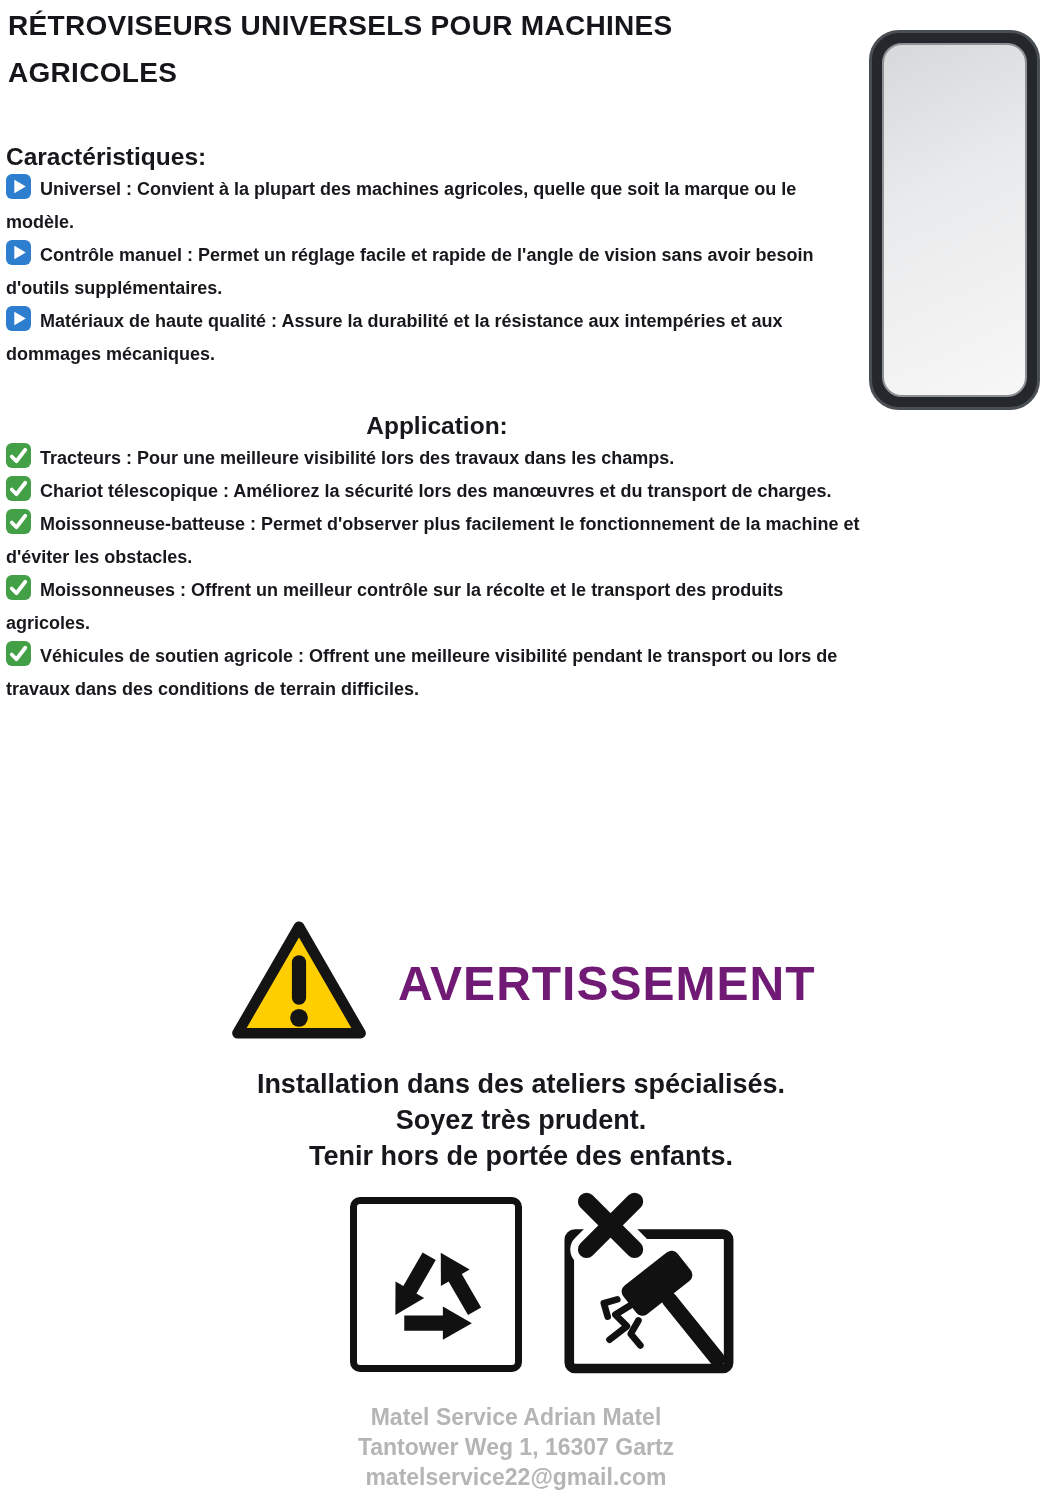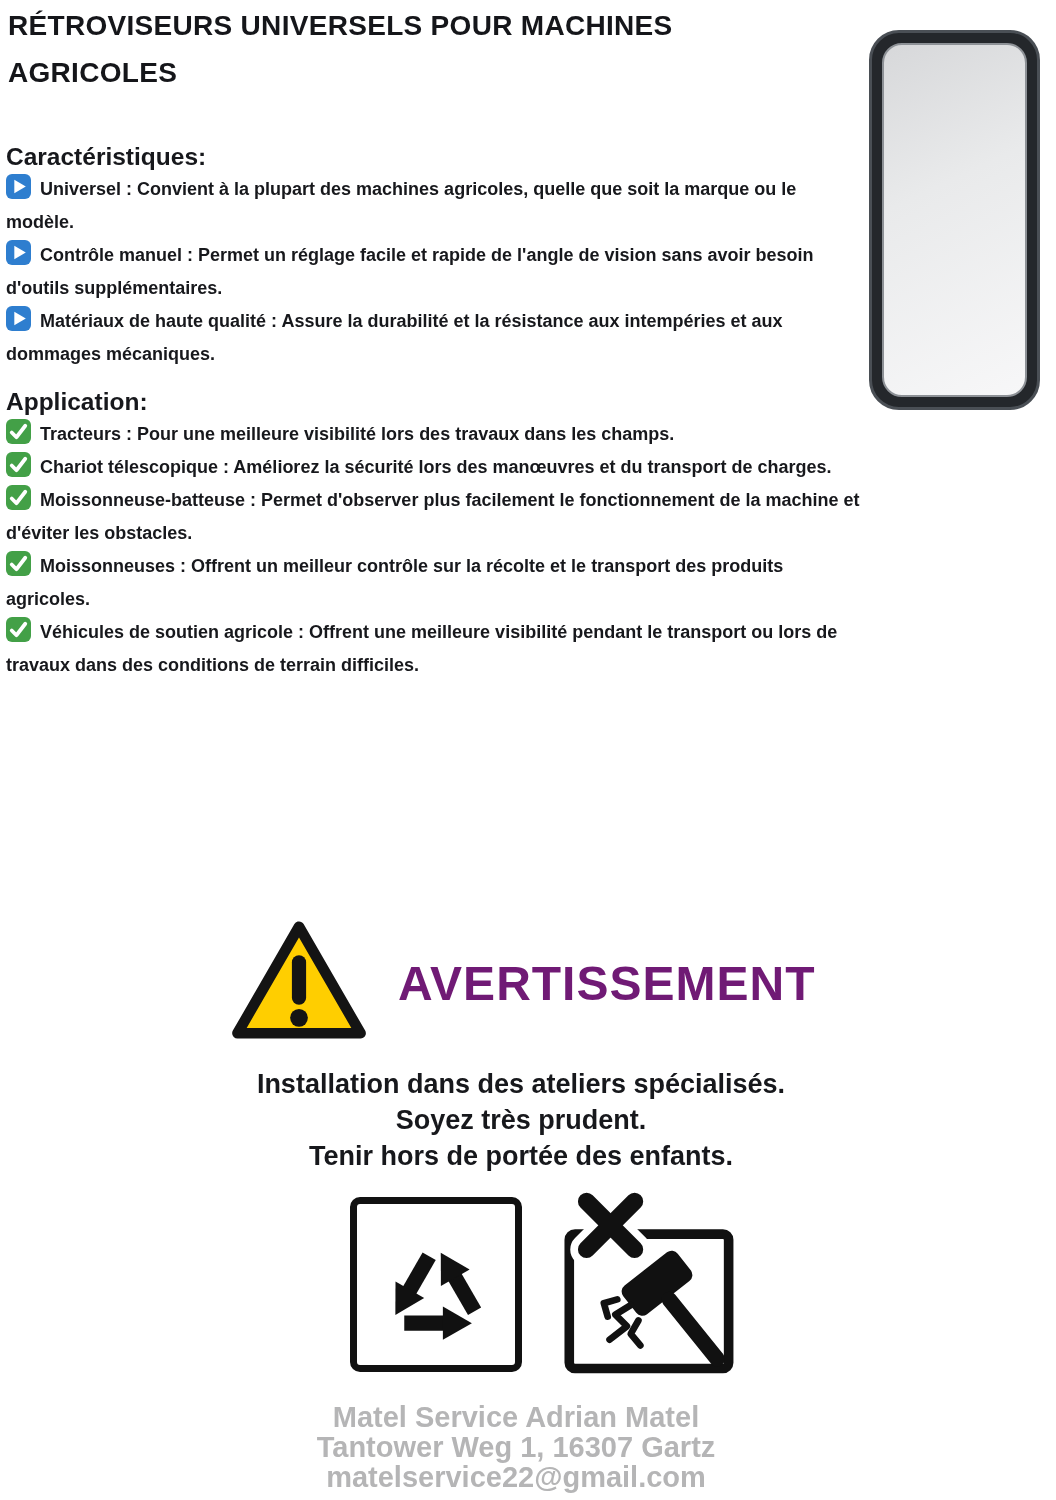--- a/index.html
+++ b/index.html
@@ -19,21 +19,21 @@
     box-sizing:border-box;padding:10px;
   }
   .mirror-glass{
     width:100%;height:100%;border-radius:20px;box-sizing:border-box;
     border:2px solid #8d9196;
     background:linear-gradient(155deg,#d7d8da 0%,#e9eaeb 40%,#f7f7f8 100%);
   }
   
   .content{position:absolute;left:6px;top:140px;width:862px;}
   .content h2{margin:0;font-size:24.5px;line-height:33px;font-weight:700;}
-  .content h2.app-heading{margin-top:14px;}
+  .content h2.app-heading{margin-top:38px;text-align:center;}
   .content p.item{margin:0;font-size:18px;line-height:33px;font-weight:700;}
   .bullet{
     display:inline-block;width:25px;height:25px;border-radius:6px;
     vertical-align:-4px;margin-right:9px;
   }
   .bullet svg{display:block;width:100%;height:100%;}
   .bullet.blue{background:#2e7ecf;}
   .bullet.green{background:#43a047;}
   
   .warning-triangle{position:absolute;left:228px;top:912px;width:142px;height:136px;}
@@ -48,21 +48,21 @@
   
   .recycle-box{
     position:absolute;left:350px;top:1197px;width:172px;height:175px;box-sizing:border-box;
     border:7px solid #111;border-radius:10px;padding:10px;
   }
   .recycle-box svg{display:block;width:100%;height:100%;}
   .hammer-box{position:absolute;left:552px;top:1185px;width:192px;height:198px;}
   .hammer-box svg{display:block;width:100%;height:100%;}
   
   .footer{position:absolute;left:0;top:1402px;width:1016px;text-align:center;}
-  .footer p{margin:0;font-size:29px;line-height:30px;font-weight:700;color:#b5b5b6;padding-left:16px;}
+  .footer p{margin:0;font-size:23px;line-height:30px;font-weight:700;color:#b5b5b6;padding-left:16px;}
 </style>
 </head>
 <body>
 
 <div class="page">
 
   <h1 class="title">RÉTROVISEURS UNIVERSELS POUR MACHINES AGRICOLES</h1>
 
   <div class="mirror">
     <div class="mirror-glass"></div>

